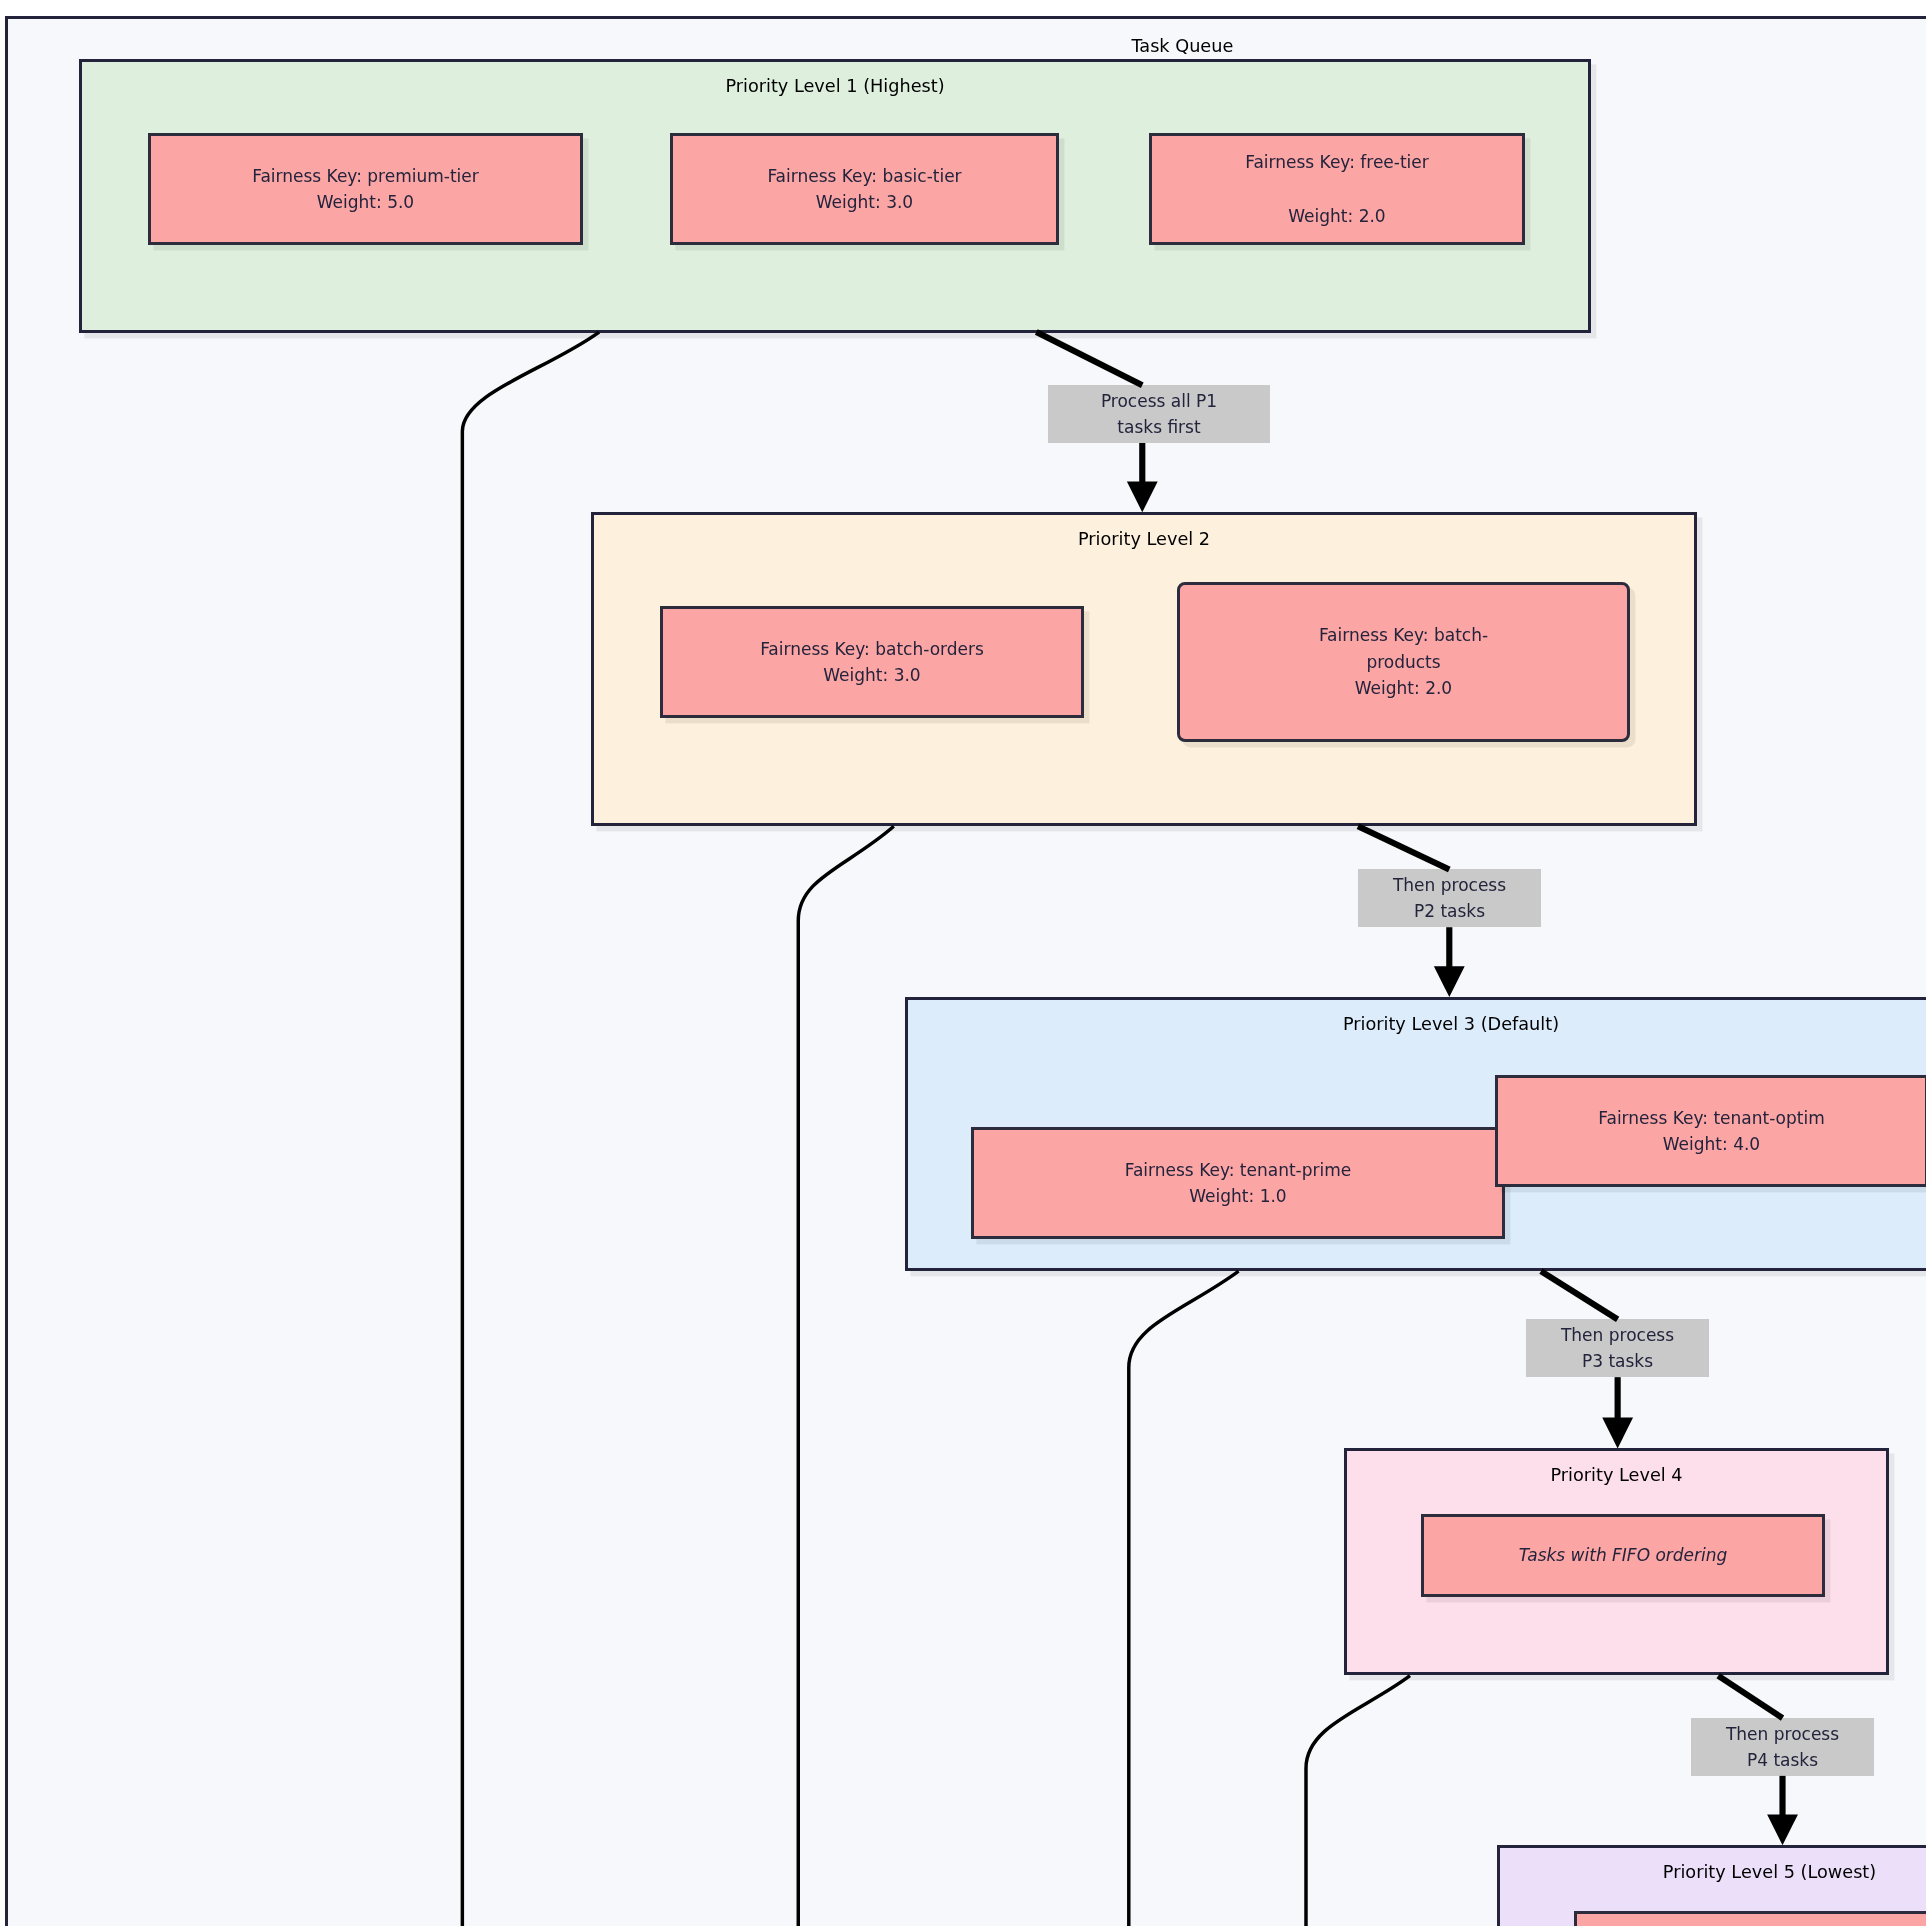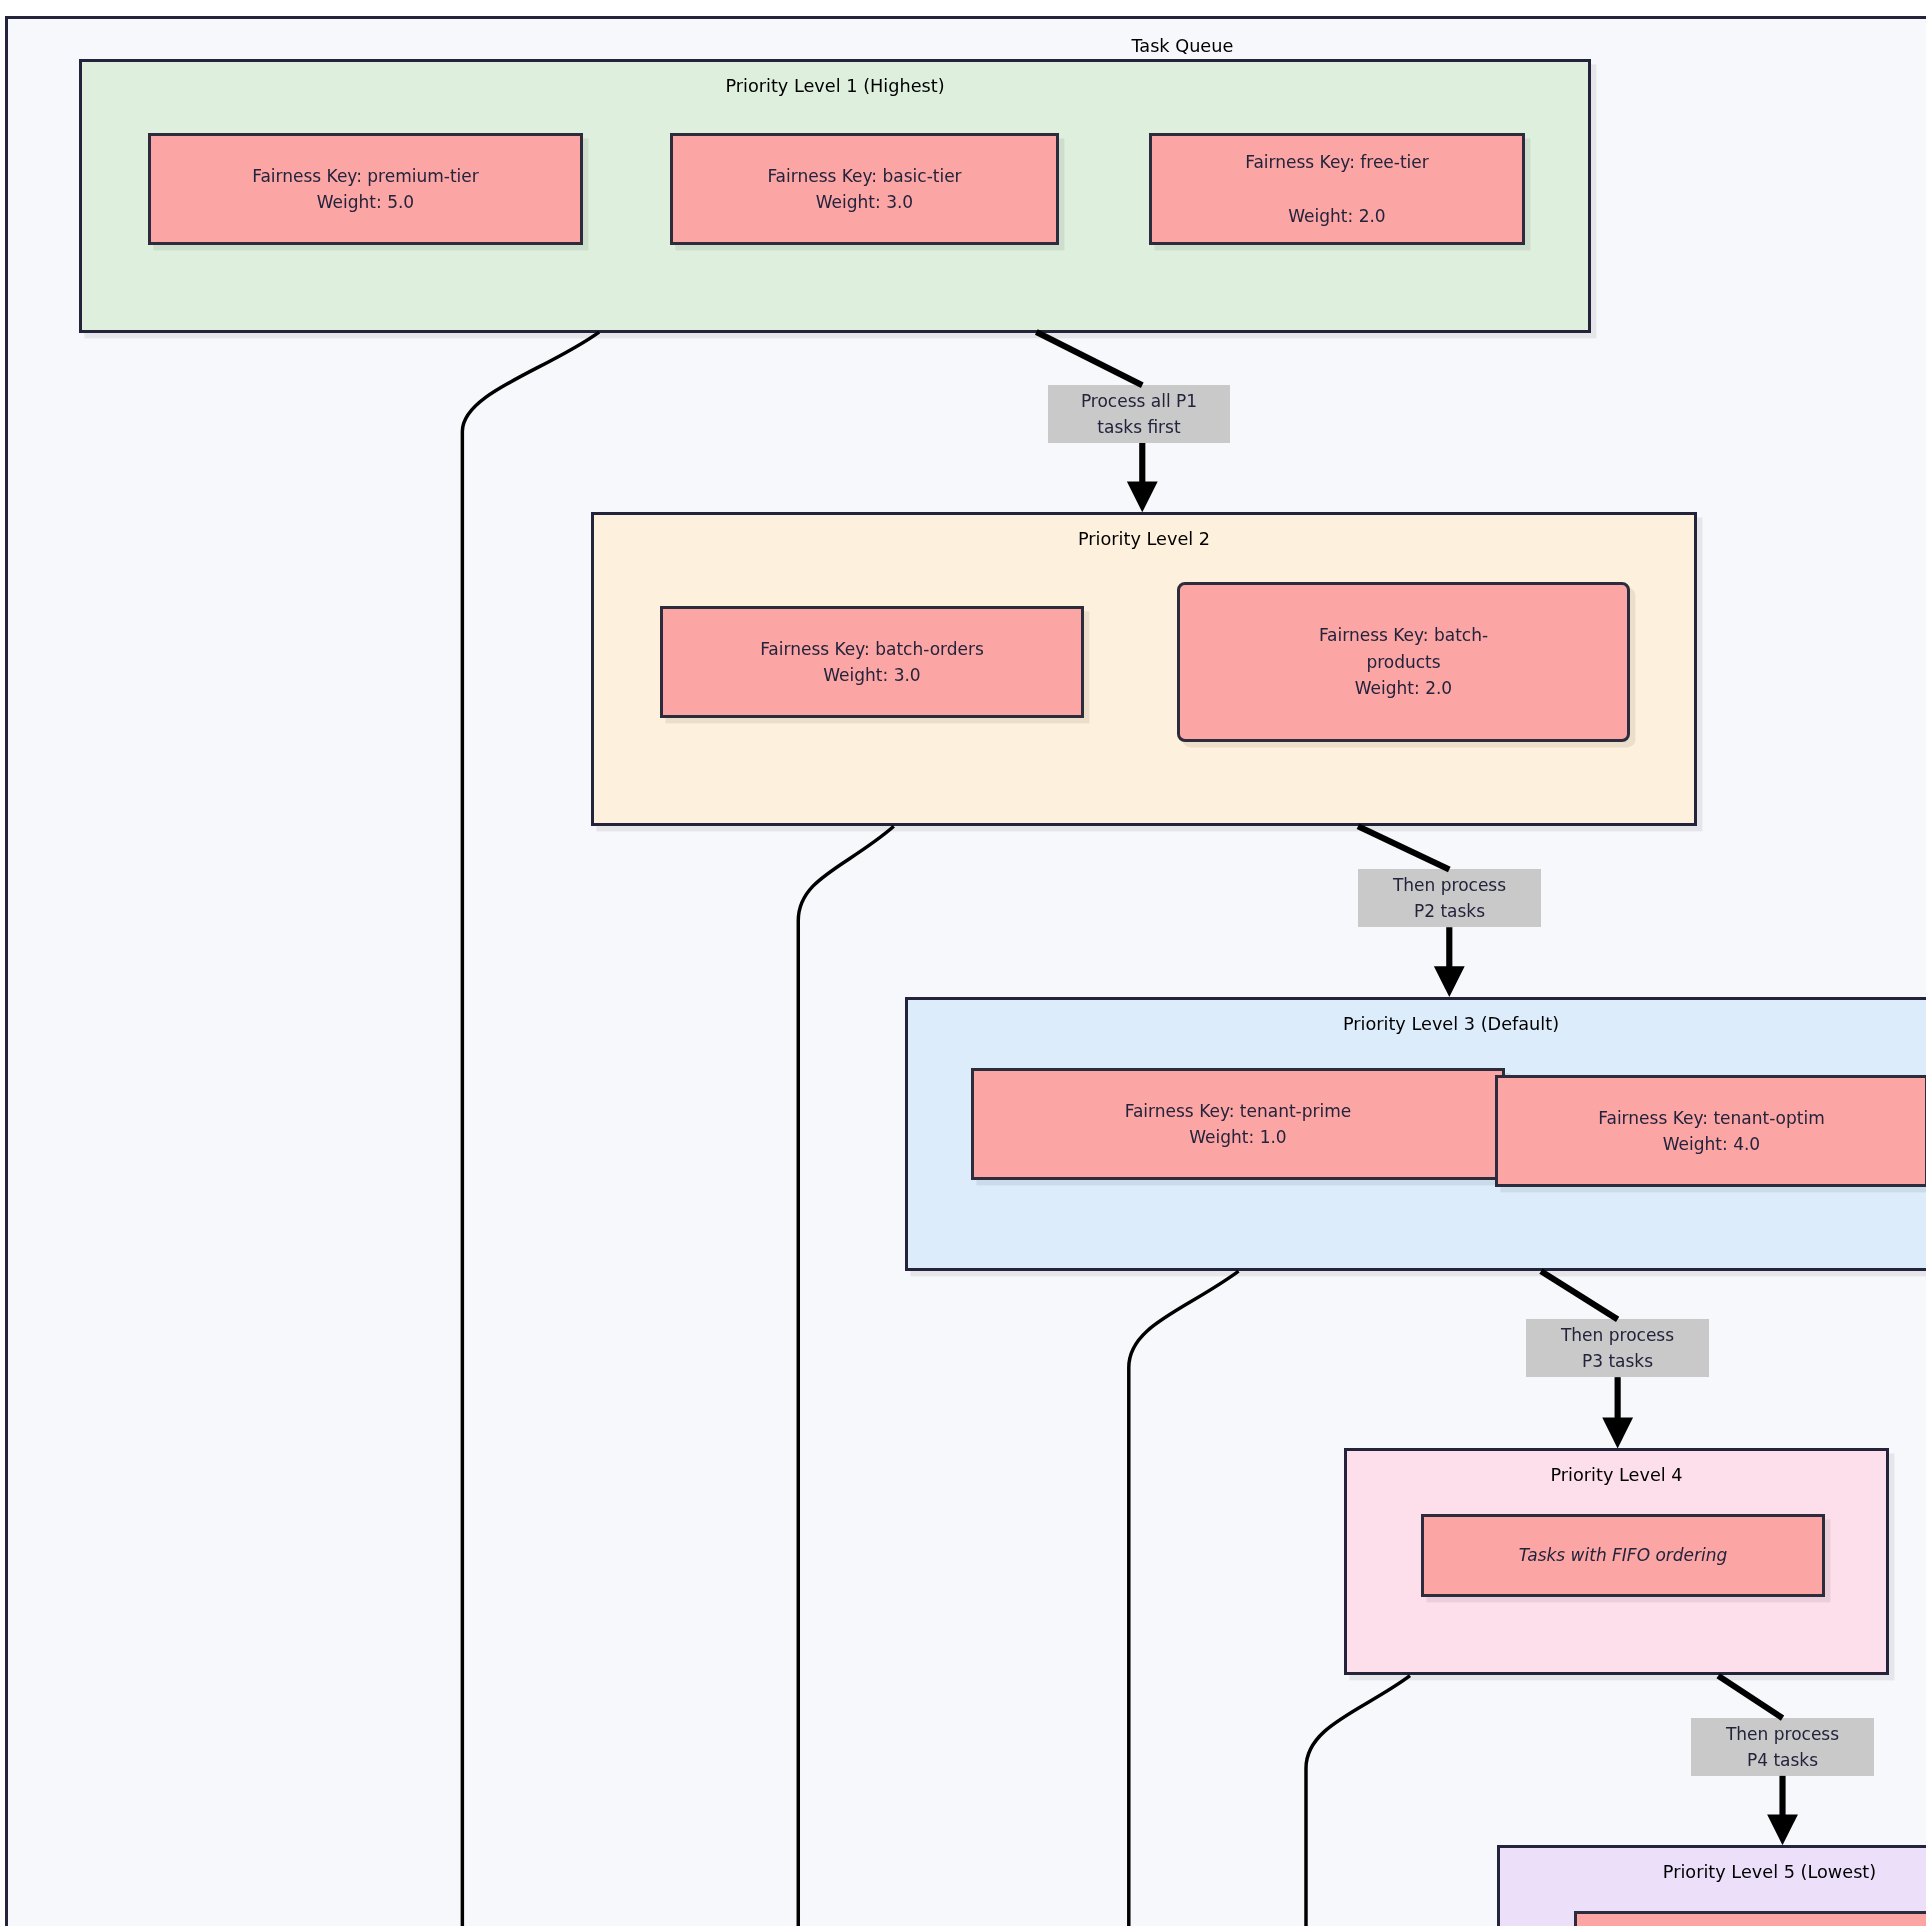--- a/index.html
+++ b/index.html
@@ -92,21 +92,21 @@
   </div>
   <div class="node" style="left:1177px;top:582px;width:453px;height:160px;border-radius:8px;">
     <span class="ln">Fairness Key: batch-
 products</span>
     <span class="ln">Weight: 2.0</span>
   </div>
 
   <div class="cluster" style="left:905px;top:997px;width:1092px;height:274px;background:#dcecfb;">
     <div class="cluster-title" style="top:15.4px;">Priority Level 3 (Default)</div>
   </div>
-  <div class="node" style="left:971px;top:1068px;width:534px;height:112px;">
+  <div class="node" style="left:971px;top:1127px;width:534px;height:112px;">
     <span class="ln">Fairness Key: tenant-prime</span>
     <span class="ln">Weight: 1.0</span>
   </div>
   <div class="node" style="left:1495px;top:1075px;width:433px;height:112px;">
     <span class="ln">Fairness Key: tenant-optim</span>
     <span class="ln">Weight: 4.0</span>
   </div>
 
   <div class="cluster" style="left:1344px;top:1448px;width:545px;height:227px;background:#fcdfeb;">
     <div class="cluster-title" style="top:15.4px;">Priority Level 4</div>
@@ -115,21 +115,21 @@
     <span class="ln">Tasks with FIFO ordering</span>
   </div>
 
   <div class="cluster" style="left:1497px;top:1845px;width:545px;height:227px;background:#ecdffa;">
     <div class="cluster-title" style="top:15.4px;">Priority Level 5 (Lowest)</div>
   </div>
   <div class="node" style="left:1574px;top:1911px;width:404px;height:83px;">
     
   </div>
 
-  <div class="edge-label" style="left:1048px;top:385px;width:182px;height:58px;">Process all P1
+  <div class="edge-label" style="left:1048px;top:385px;width:222px;height:58px;">Process all P1
 tasks first</div>
   <div class="edge-label" style="left:1358px;top:869px;width:183px;height:58px;">Then process
 P2 tasks</div>
   <div class="edge-label" style="left:1526px;top:1319px;width:183px;height:58px;">Then process
 P3 tasks</div>
   <div class="edge-label" style="left:1691px;top:1718px;width:183px;height:58px;">Then process
 P4 tasks</div>
 
   <svg id="edges" viewBox="0 0 6170 6225" xmlns="http://www.w3.org/2000/svg">
 

